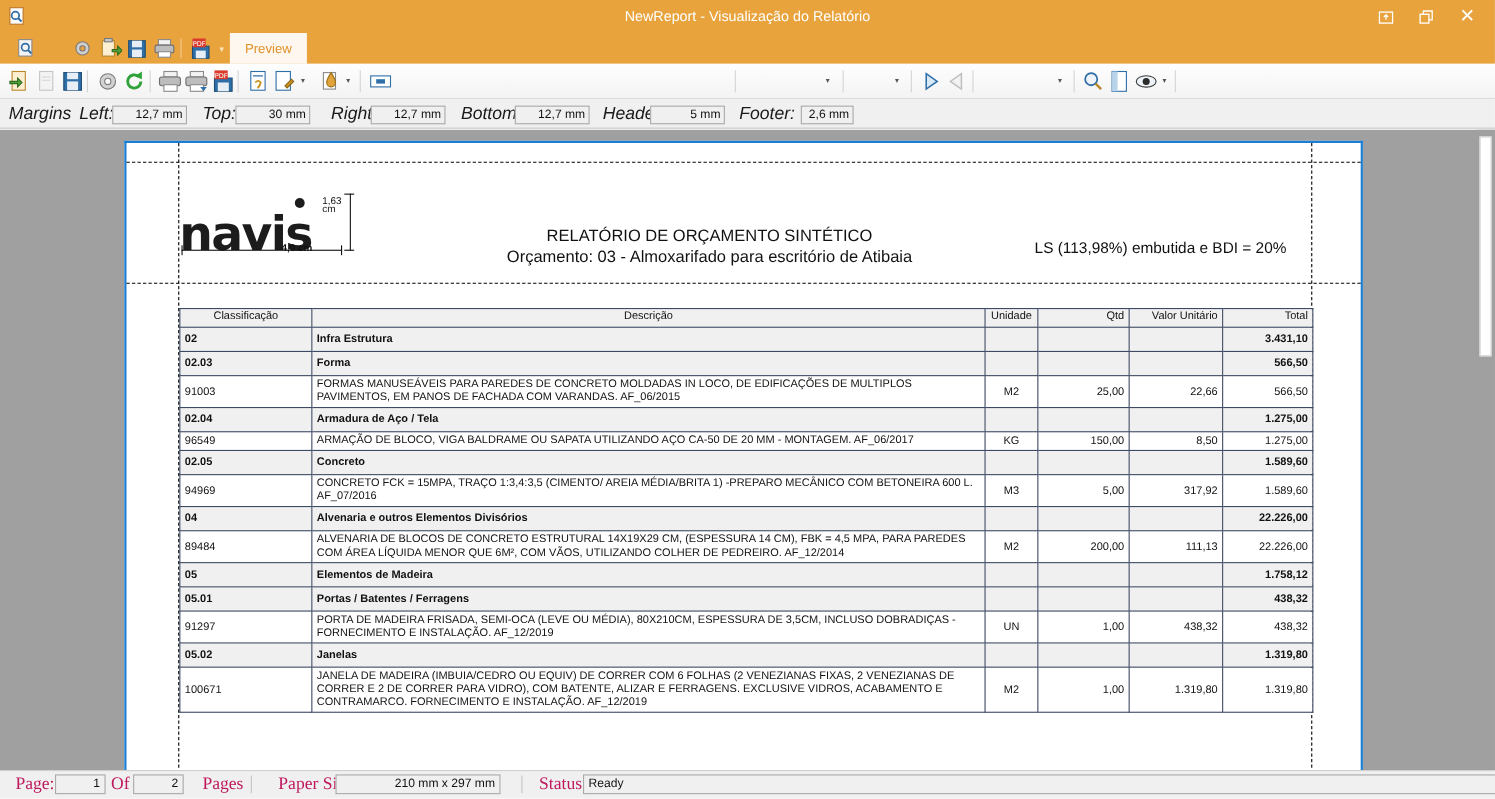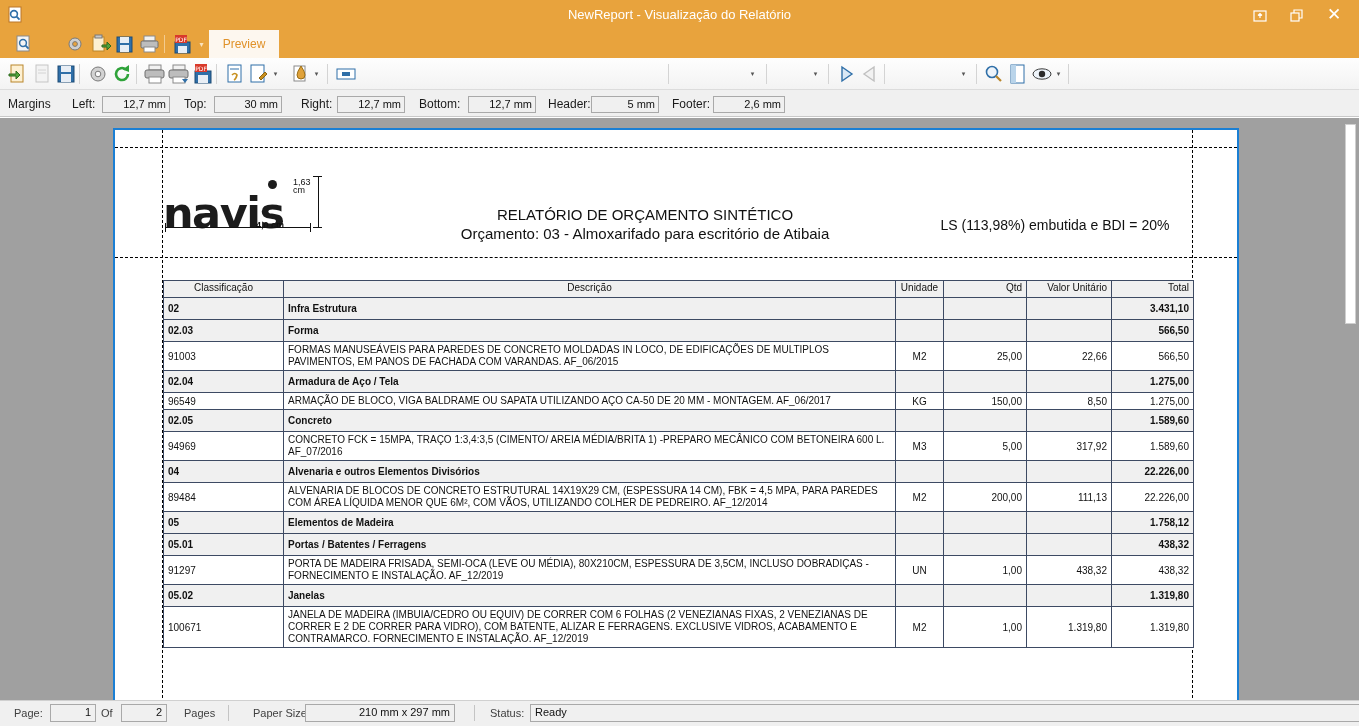--- a/index.html
+++ b/index.html
@@ -111,22 +111,23 @@
     cursor: pointer;
   }
   .pgbtn i { position: absolute; background: #ffffff; border: 1px solid #3e77ad; display:block; }
 
   
   #marginsbar {
     position: absolute; left: 0; top: 90px; width: 1359px; height: 27px;
     background: #f0f0f0; border-bottom: 1px solid #c8c8c8;
   }
   .mlabel {
-    position: absolute; top: 104px; font-size: 12px; color: #1a1a1a;
+    position: absolute; top: 104px; font-size: 16px; color: #1a1a1a;
     transform: translateY(-50%);
+    font-style: italic;
   }
   .mfield {
     position: absolute; top: 96px; height: 17px;
     background: #f0f0f0; border: 1px solid #a9a9a9;
     font-size: 11px; color: #111; text-align: right;
     padding: 1px 3px 0 0;
     cursor: text;
   }
 
   
@@ -236,22 +237,23 @@
   td.c-qtd, td.c-vu, td.c-tot { text-align: right; }
   th.c-qtd, th.c-vu, th.c-tot { text-align: right; }
   th.c-unit { text-align: center; }
 
   
   #statusbar {
     position: absolute; left: 0; top: 700px; width: 1359px; height: 26px;
     background: #f0f0f0; border-top: 1px solid #d0d0d0;
   }
   .slabel {
-    position: absolute; top: 713px; font-size: 11px; color: #404040;
+    position: absolute; top: 713px; font-size: 16px; color: #be185d;
     transform: translateY(-50%);
+    font-family: Liberation Serif, serif;
   }
   .sfield {
     position: absolute; top: 704px; height: 18px;
     background: #f0f0f0; border: 1px solid #a9a9a9;
     font-size: 11px; color: #111; padding: 1px 4px 0 4px;
     cursor: text;
   }
   .sfield.num { text-align: right; }
   .ssep {
     position: absolute; top: 705px; width: 1px; height: 16px; background: #c4c4c4;
@@ -503,21 +505,21 @@
 <div class="mfield" style="left:102px; width:68px;">12,7 mm</div>
 <span class="mlabel" style="left:184px">Top:</span>
 <div class="mfield" style="left:214px; width:68px;">30 mm</div>
 <span class="mlabel" style="left:301px">Right:</span>
 <div class="mfield" style="left:337px; width:68px;">12,7 mm</div>
 <span class="mlabel" style="left:419px">Bottom:</span>
 <div class="mfield" style="left:468px; width:68px;">12,7 mm</div>
 <span class="mlabel" style="left:548px">Header:</span>
 <div class="mfield" style="left:591px; width:68px;">5 mm</div>
 <span class="mlabel" style="left:672px">Footer:</span>
-<div class="mfield" style="left:713px; width:72px;">2,6 mm</div>
+<div class="mfield" style="left:728px; width:48px;">2,6 mm</div>
 
 <div id="canvas">
   <div id="page">
 
     <div class="guide-v" style="left:47px"></div>
     <div class="guide-v" style="left:1077px"></div>
     <div class="guide-h" style="top:17px"></div>
     <div class="guide-h" style="top:127px"></div>
 
     <div id="rpt-header">

